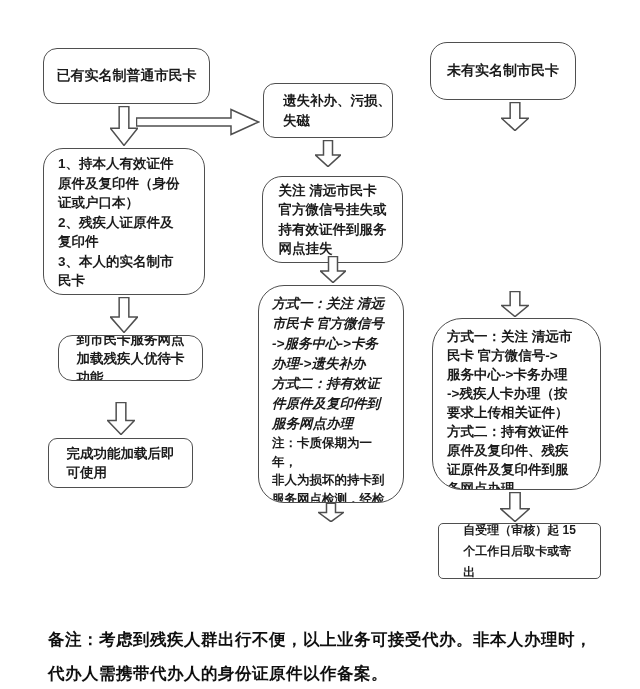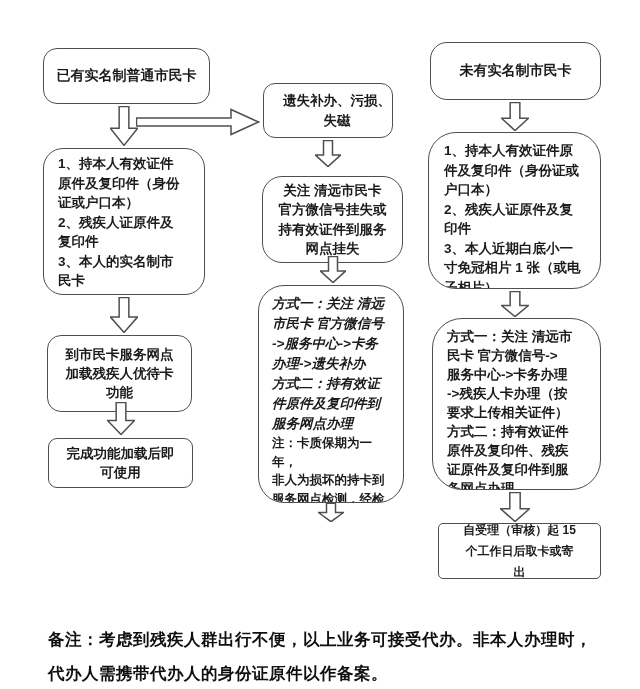--- a/index.html
+++ b/index.html
@@ -17,46 +17,46 @@
     background:#fff;
     box-sizing:border-box;
     overflow:hidden;
   }
   .txt{
     white-space:pre-line;
     font-weight:600;
     color:#1b1b1b;
   }
   
-  .c{display:flex;align-items:center;justify-content:center;text-align:center;}
+  .c{display:flex;align-items:center;justify-content:center;}
   
   .l .txt{text-align:left;}
 
   
   .nL1{left:43px;top:48px;width:167px;height:56px;border-radius:14px;font-size:14px;}
   .nL2{left:43px;top:148px;width:162px;height:147px;border-radius:20px;padding:5px 12px 10px 14px;}
   .nL2 .txt{font-size:13.5px;line-height:19.5px;}
-  .nL3{left:47px;top:335px;width:145px;height:77px;border-radius:14px;font-size:13.5px;}
+  .nL3{left:58px;top:335px;width:145px;height:46px;border-radius:14px;font-size:13.5px;}
   .nL3 .txt{line-height:19px;}
   .nL4{left:48px;top:438px;width:145px;height:50px;border-radius:9px;font-size:13.5px;}
   .nL4 .txt{line-height:19px;}
 
   
   .nM1{left:263px;top:83px;width:130px;height:55px;border-radius:12px;font-size:13.5px;padding-left:18px;}
   .nM1 .txt{line-height:20px;}
   .nM2{left:262px;top:176px;width:141px;height:87px;border-radius:20px;font-size:13.5px;}
   .nM2 .txt{line-height:19.5px;}
   .nM3{left:258px;top:285px;width:146px;height:218px;border-radius:26px;padding:8px 10px 0 13px;}
   .nM3 .methods{font-size:13.5px;line-height:20px;font-style:italic;}
   .nM3 .note{font-size:12.5px;line-height:18.5px;}
   .nM4{left:245px;top:523px;width:165px;height:60px;border-radius:12px;font-size:13.5px;}
   .nM4 .txt{line-height:21px;}
 
   
-  .nR1{left:430px;top:42px;width:171px;height:58px;border-radius:17px;font-size:14px;}
+  .nR1{left:430px;top:42px;width:146px;height:58px;border-radius:17px;font-size:14px;}
   .nR2{left:428px;top:132px;width:173px;height:157px;border-radius:28px;padding:8px 12px 0 15px;}
   .nR2 .txt{font-size:13.5px;line-height:19.5px;}
   .nR3{left:432px;top:318px;width:169px;height:172px;border-radius:30px;padding:8px 10px 0 14px;}
   .nR3 .txt{font-size:13.5px;line-height:19px;}
   .nR4{left:438px;top:523px;width:163px;height:56px;border-radius:5px;font-size:12px;}
   .nR4 .txt{line-height:21px;}
 
   
   .footnote{
     position:absolute;left:48px;top:622px;width:560px;
@@ -127,30 +127,20 @@
     <div class="txt note">注：卡质保期为一年，
 非人为损坏的持卡到
 服务网点检测，经检测
 确认后可免费换卡
 （受理方式见方式二）</div>
   </div>
 
   <div class="node c nR1">
     <div class="txt">未有实名制市民卡</div>
   </div>
-  <div class="node l nR2">
-    <div class="txt">1、持本人有效证件原
-件及复印件（身份证或
-户口本）
-2、残疾人证原件及复
-印件
-3、本人近期白底小一
-寸免冠相片 1 张（或电
-子相片）</div>
-  </div>
   <div class="node l nR3">
     <div class="txt">方式一：关注 清远市
 民卡 官方微信号-&gt;
 服务中心-&gt;卡务办理
 -&gt;残疾人卡办理（按
 要求上传相关证件）
 方式二：持有效证件
 原件及复印件、残疾
 证原件及复印件到服
 务网点办理</div>

